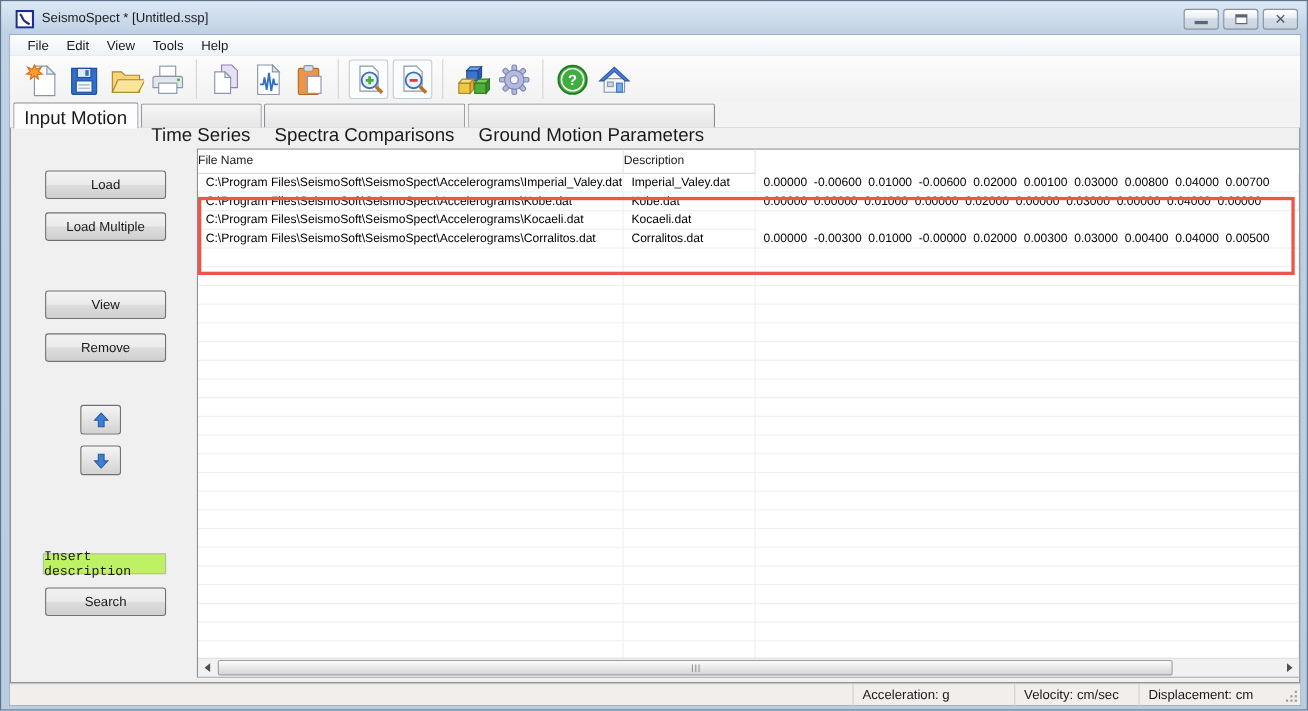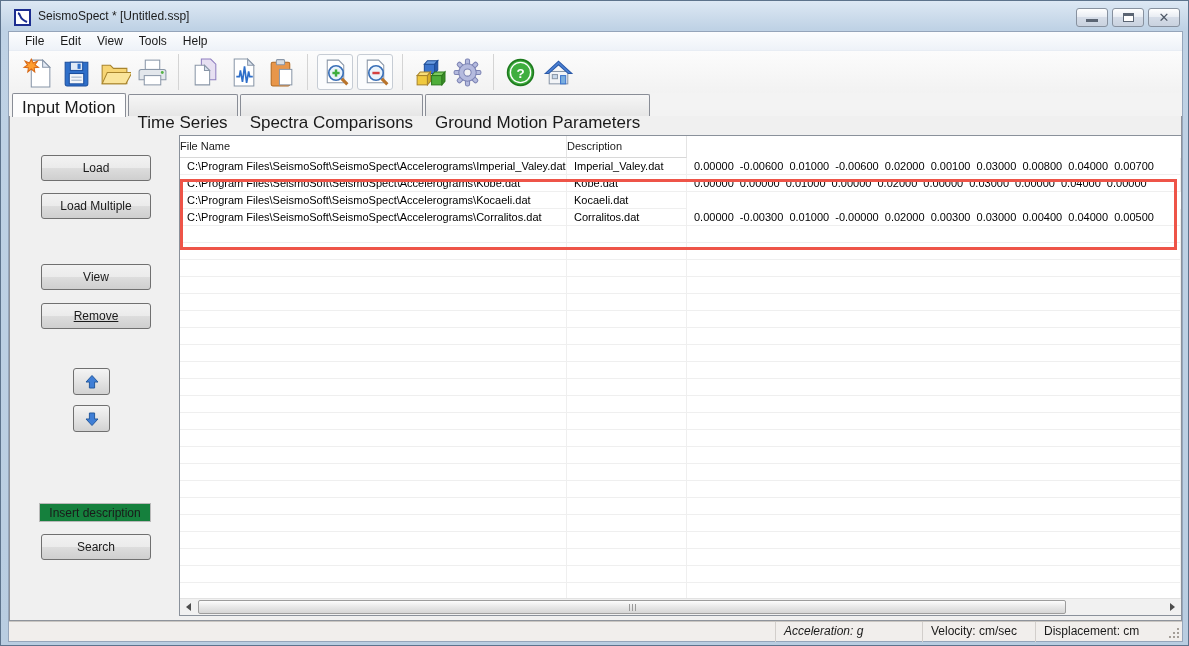--- a/index.html
+++ b/index.html
@@ -44,27 +44,27 @@
 
   .content { position:relative; flex:1; background:#f0f0f0; border:1px solid #8f939b; margin-top:-1px; z-index:1; }
 
   
   .btn { position:absolute; width:110px; height:26px; border:1px solid #707070; border-radius:3px;
     background:linear-gradient(#f2f2f2,#ebebeb 49%,#dddddd 50%,#cfcfcf);
     font-size:12px; color:#1a1a1a; display:flex; align-items:center; justify-content:center; }
   .btn-load { left:31px; top:39px; }
   .btn-load-multiple { left:31px; top:77px; }
   .btn-view { left:31px; top:148px; }
-  .btn-remove { left:31px; top:187px;text-decoration:underline; }
+  .btn-remove { left:31px; top:187px; }
   .btn-arrow { position:absolute; width:37px; height:27px; left:63px; border:1px solid #707070; border-radius:3px;
     background:linear-gradient(#f4f4f4,#e4e4e4 50%,#d2d2d2); display:flex; align-items:center; justify-content:center; }
   .btn-up { top:252px; } .btn-down { top:289px; }
   .btn-arrow svg { width:16px; height:16px; }
-  .insert-desc { position:absolute; left:29px; top:387px; width:112px; height:19px; background:#15803d;
-    border:1px solid #b9b9b9; font-size:12px; color:#1a1a1a; display:flex; align-items:center; justify-content:center; }
+  .insert-desc { position:absolute; left:29px; top:387px; width:112px; height:19px; background:#bef264;
+    border:1px solid #b9b9b9; font-size:12px; color:#1a1a1a; display:flex; align-items:center; justify-content:center;font-family:Liberation Mono, monospace; }
   .btn-search { left:31px; top:418px; }
 
   
   .table { position:absolute; left:169px; top:19px; width:1003px; height:481px;
     background:#fff; border:1px solid #8a919b; }
   .thead { display:flex; height:22px; }
   .th { font-size:11px; color:#1a1a1a; padding:4px 0 0 0; border-right:1px solid #e4e4e4;
     border-bottom:1px solid #d8d8d8; overflow:hidden; white-space:nowrap; }
   .c-file { width:387px; } .c-desc { width:120px; } .c-values { flex:1; width:auto; }
   .tbody { position:relative; height:442px; overflow:hidden; }
@@ -85,21 +85,21 @@
   .hs-thumb { position:absolute; left:18px; top:1px; width:868px; height:14px; border:1px solid #9d9d9d;
     border-radius:2px; background:linear-gradient(#fdfdfd,#e8e8e8 50%,#d6d6d6);
     display:flex; align-items:center; justify-content:center; gap:2px; }
   .grip-bar { width:1px; height:7px; background:#9a9a9a; }
 
   
   .statusbar { height:20px; background:#f1eeec; border-top:1px solid #c9c5c1; display:flex;
     justify-content:flex-end; align-items:center; position:relative; padding-right:16px; }
   .status-panel { font-size:12px; color:#1a1a1a; border-left:1px solid #d2cecb; height:20px;
     line-height:19px; padding-left:8px; }
-  .sp-accel { width:147px;font-style:italic; } .sp-vel { width:113px; } .sp-disp { width:131px; }
+  .sp-accel { width:147px; } .sp-vel { width:113px; } .sp-disp { width:131px; }
   .resize-grip { position:absolute; right:3px; bottom:3px; width:10px; height:10px; }
   .resize-grip i { position:absolute; width:2px; height:2px; background:#a49e98; }
 </style>
 </head>
 <body>
 
 <div class="window">
 
   <div class="titlebar">
     <span class="title-icon">

